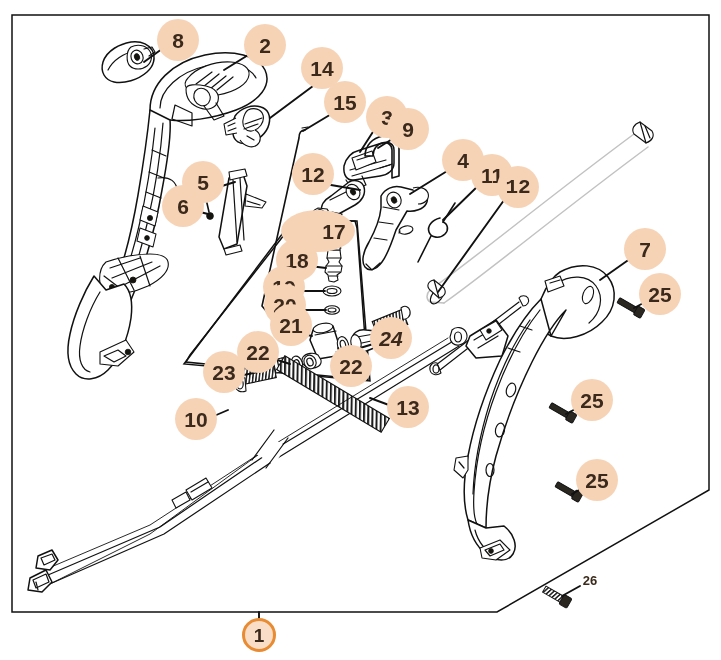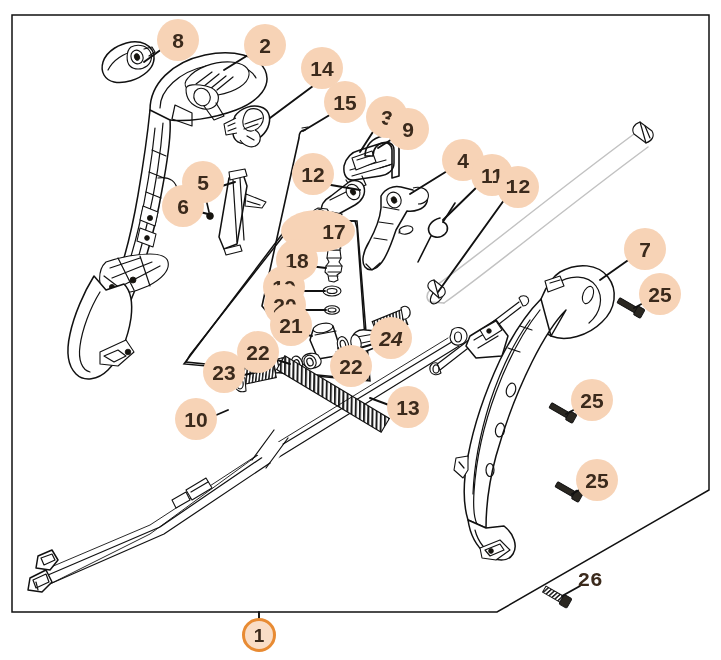--- a/index.html
+++ b/index.html
@@ -24,22 +24,21 @@
     line-height:1;
   }
   .callout.std{
     width:42px;height:42px;margin-left:-21px;margin-top:-21px;
     background:#f7d3b6;
     font-size:21px;
   }
   .callout.plain{
     background:transparent;
     width:42px;height:42px;margin-left:-21px;margin-top:-21px;
-    font-size:21px;
-    font-family:Liberation Mono, monospace;
+    font-size:13px;
   }
   .callout.ring{
     width:34px;height:34px;margin-left:-17px;margin-top:-17px;
     background:#f9ddc6;
     border:3px solid #e88b33;
     font-size:19px;
     box-sizing:border-box;
   }
 </style>
 </head>

